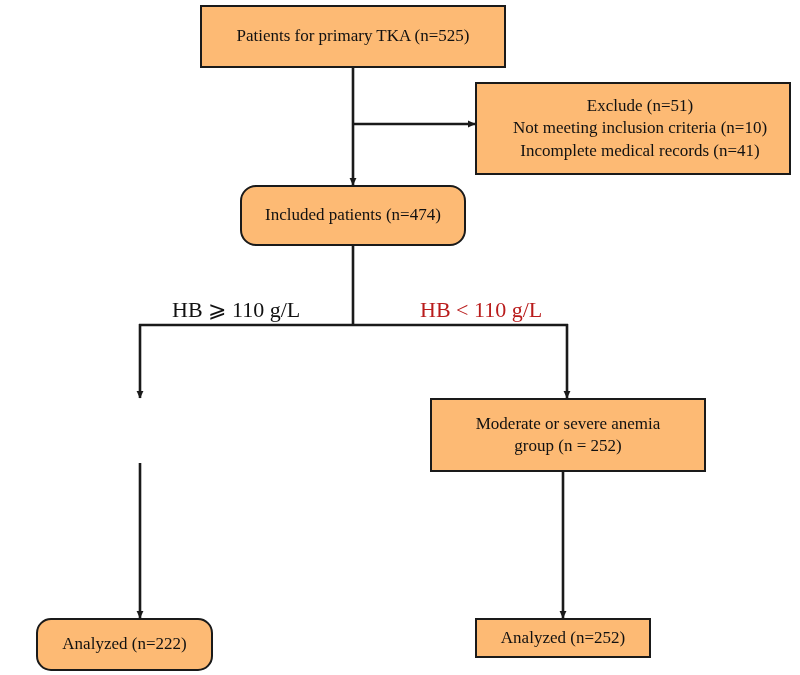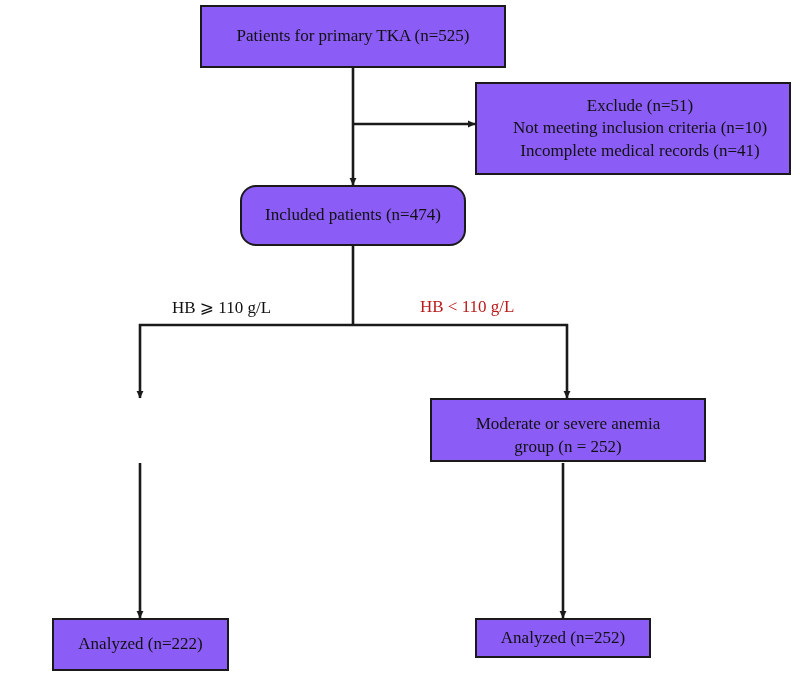--- a/index.html
+++ b/index.html
@@ -22,39 +22,39 @@
     position: absolute;
     top: 0;
     left: 0;
     width: 800px;
     height: 675px;
   }
   .node-box {
     position: absolute;
     box-sizing: border-box;
     border: 2px solid #1a1a1a;
-    background: #8b5cf6;
+    background: #fdba74;
     display: flex;
     align-items: center;
     justify-content: center;
     text-align: center;
     line-height: 1.32;
     color: #111111;
     font-size: 17px;
     padding: 2px 6px;
   }
   .node-text {
     display: block;
     width: 100%;
     white-space: pre-line;
   }
   .edge-label {
     position: absolute;
     color: #111111;
-    font-size: 17px;
+    font-size: 22px;
     white-space: nowrap;
     background: transparent;
   }
 </style>
 </head>
 <body style="background: rgb(255, 255, 255);">
 
 <div id="flowchart-root" style="background: rgb(255, 255, 255);">
 
   <svg class="flow-canvas" viewBox="0 0 800 675">
@@ -89,26 +89,26 @@
     <span class="node-text">Exclude (n=51)
 Not meeting inclusion criteria (n=10)
 Incomplete medical records (n=41)</span>
   </div>
 
   <div class="node-box" style="left: 240px; top: 185px; width: 226px; height: 61px; border-color: rgb(26, 26, 26); color: rgb(17, 17, 17); border-radius: 16px;">
     <span class="node-text">Included patients (n=474)</span>
   </div>
 
 
-  <div class="node-box" style="left: 430px; top: 398px; width: 276px; height: 64px; border-color: rgb(26, 26, 26); color: rgb(17, 17, 17); align-items: flex-end;">
+  <div class="node-box" style="left: 430px; top: 398px; width: 276px; height: 74px; border-color: rgb(26, 26, 26); color: rgb(17, 17, 17);">
     <span class="node-text">Moderate or severe anemia
 group (n = 252)</span>
   </div>
 
-  <div class="node-box" style="left: 52px; top: 618px; width: 177px; height: 53px; border-color: rgb(26, 26, 26); color: rgb(17, 17, 17);">
+  <div class="node-box" style="left: 36px; top: 618px; width: 177px; height: 53px; border-color: rgb(26, 26, 26); color: rgb(17, 17, 17); border-radius: 15px;">
     <span class="node-text">Analyzed (n=222)</span>
   </div>
 
   <div class="node-box" style="left: 475px; top: 618px; width: 176px; height: 40px; border-color: rgb(26, 26, 26); color: rgb(17, 17, 17);">
     <span class="node-text">Analyzed (n=252)</span>
   </div>
 
   <div class="edge-label" style="left: 172px; top: 297px; color: rgb(17, 17, 17);">HB ⩾ 110 g/L</div>
 
   <div class="edge-label" style="left: 420px; top: 297px; color: #b91c1c;">HB &lt; 110 g/L</div>

